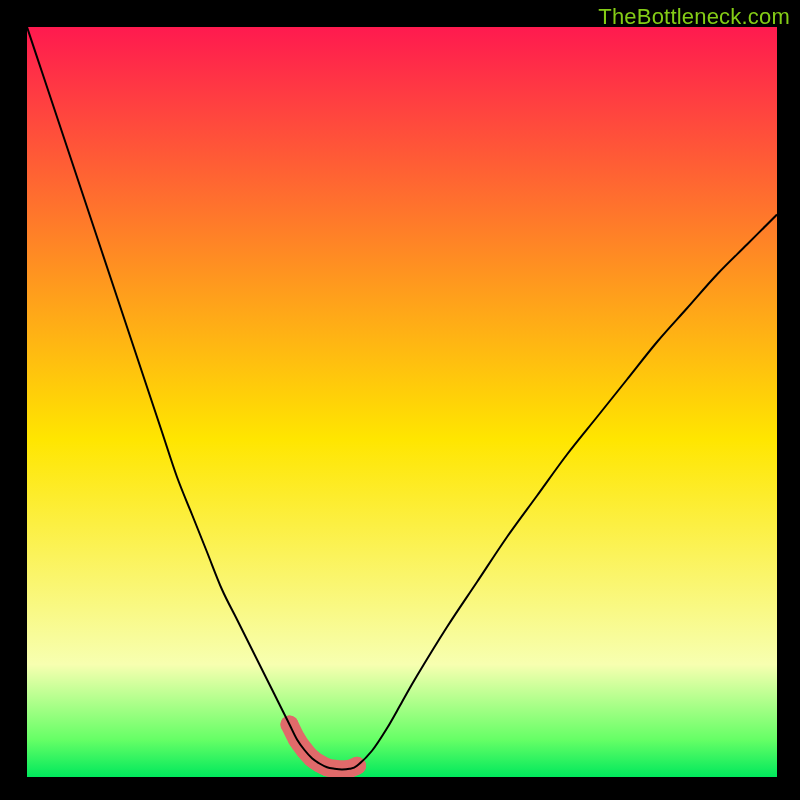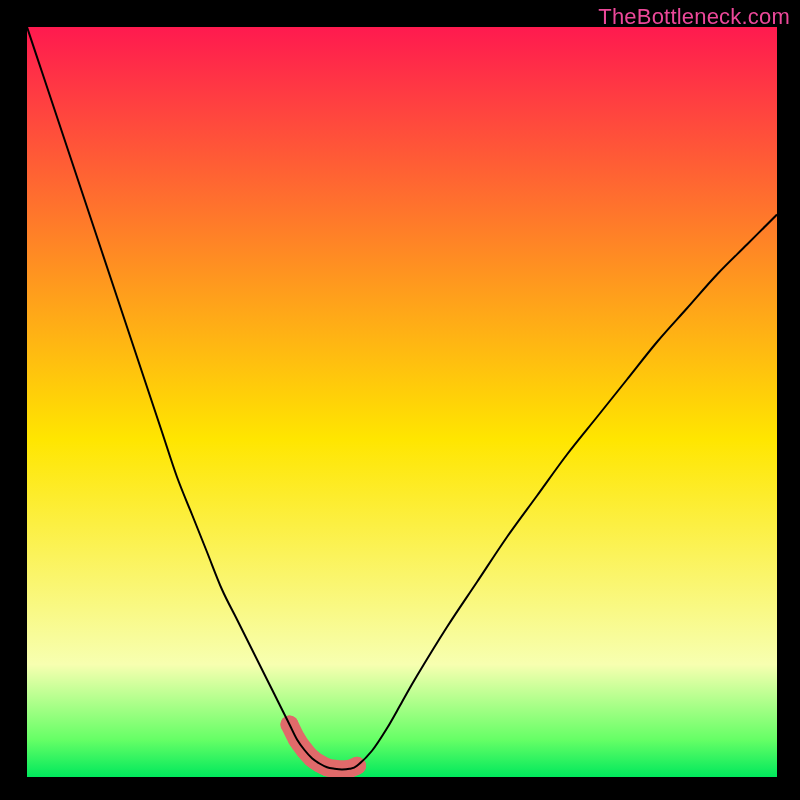--- a/index.html
+++ b/index.html
@@ -24,21 +24,21 @@
     width: 750px;
     height: 750px;
     overflow: hidden;
   }
   .watermark {
     position: absolute;
     top: 4px;
     right: 10px;
     font-size: 22px;
     font-weight: 500;
-    color: #ec4899;
+    color: #84cc16;
     letter-spacing: 0.2px;
     user-select: none;
   }
   svg.curve-svg {
     position: absolute;
     left: 0;
     top: 0;
   }
 </style>
 </head>

